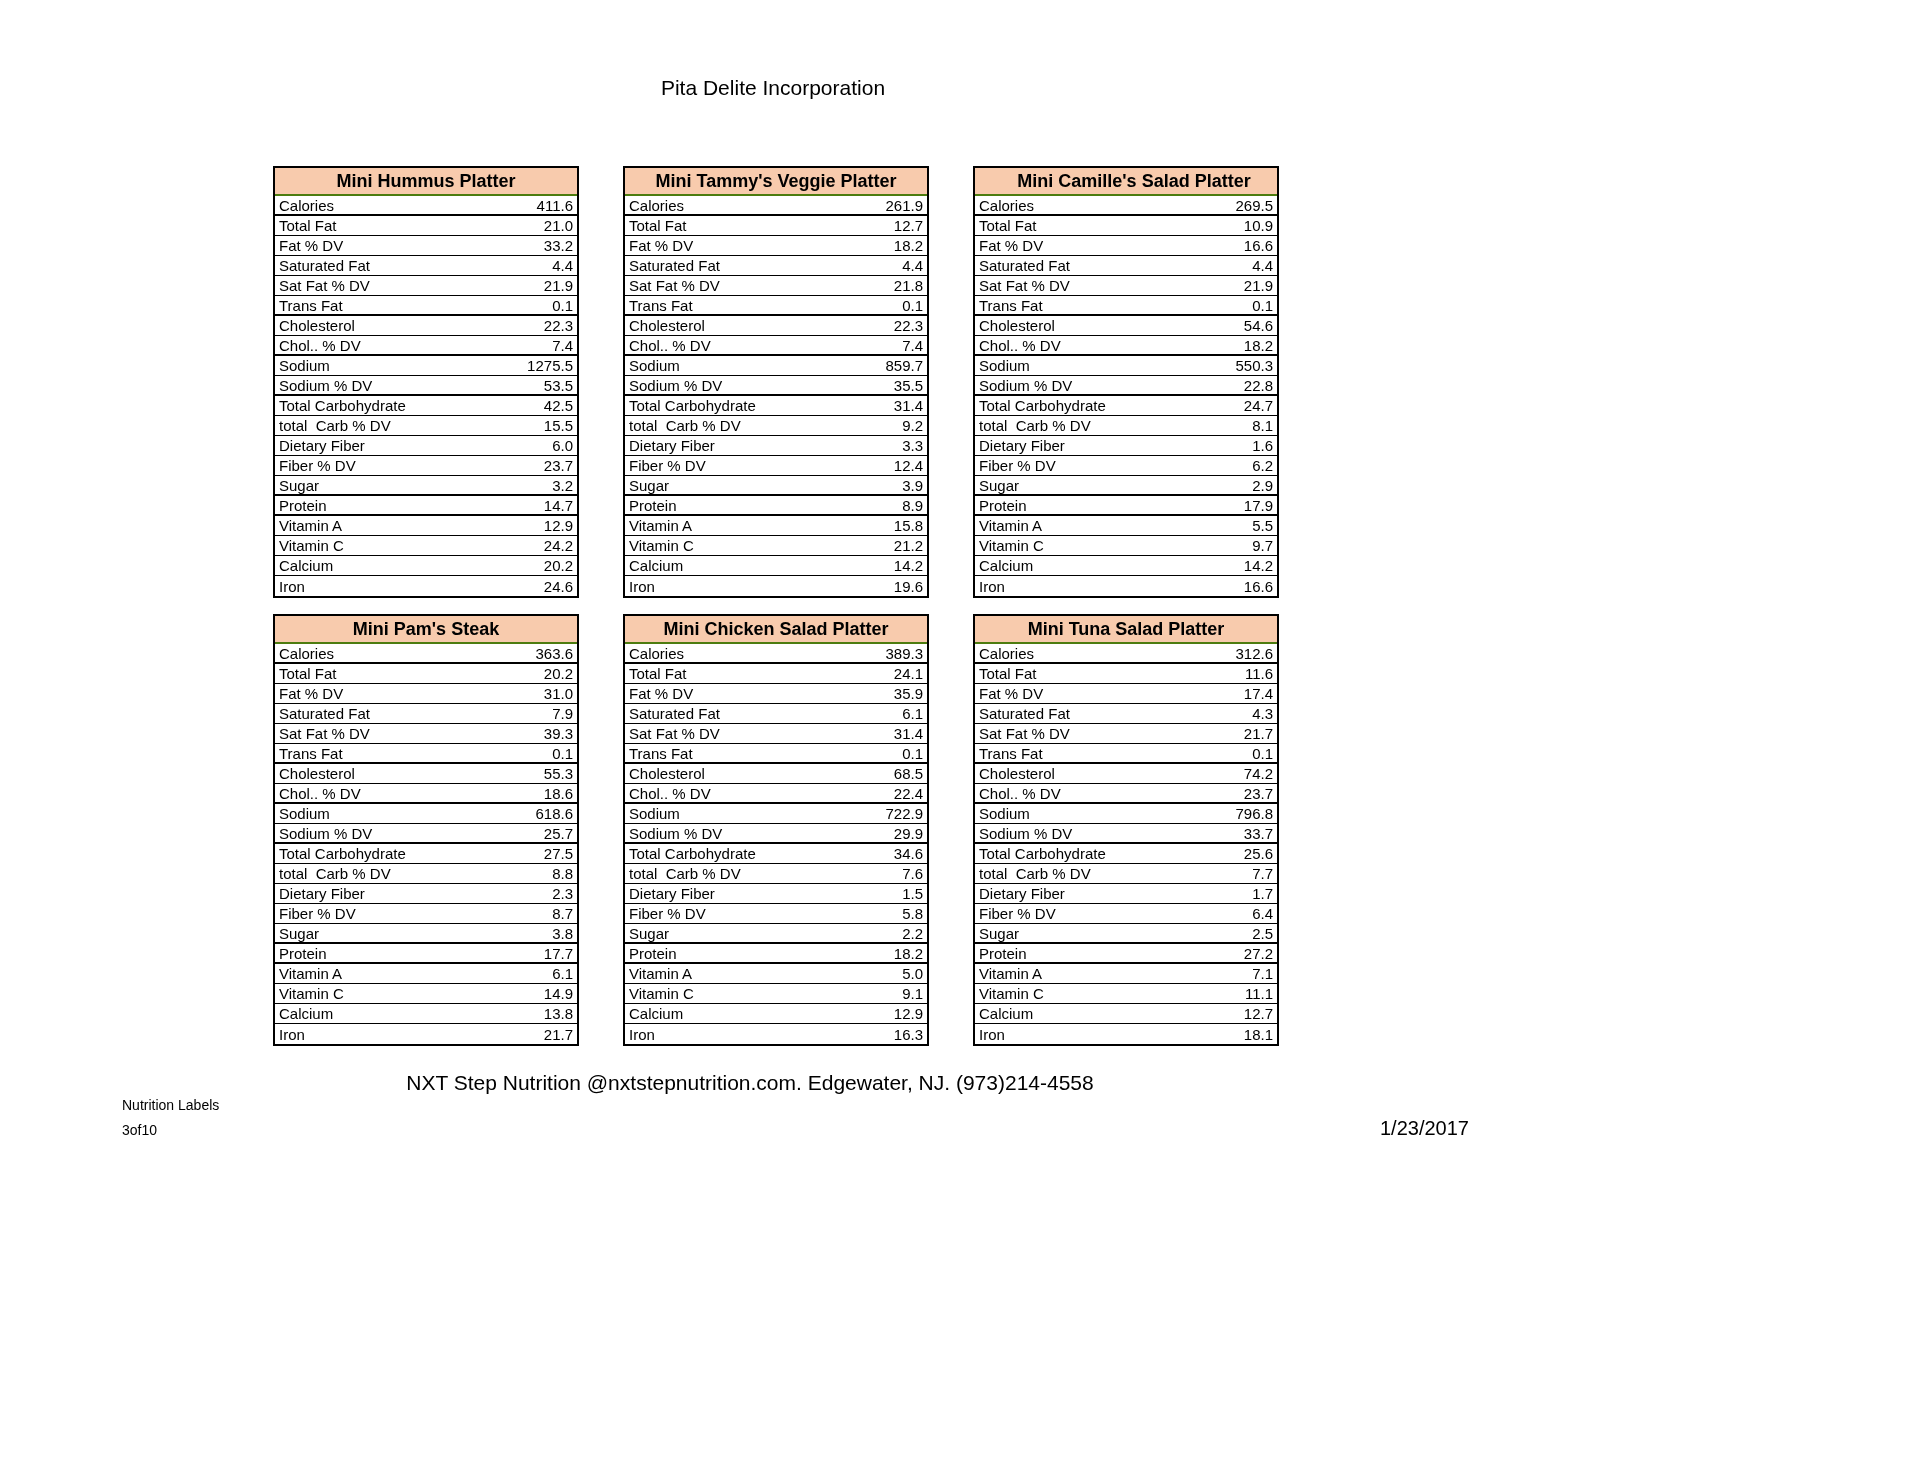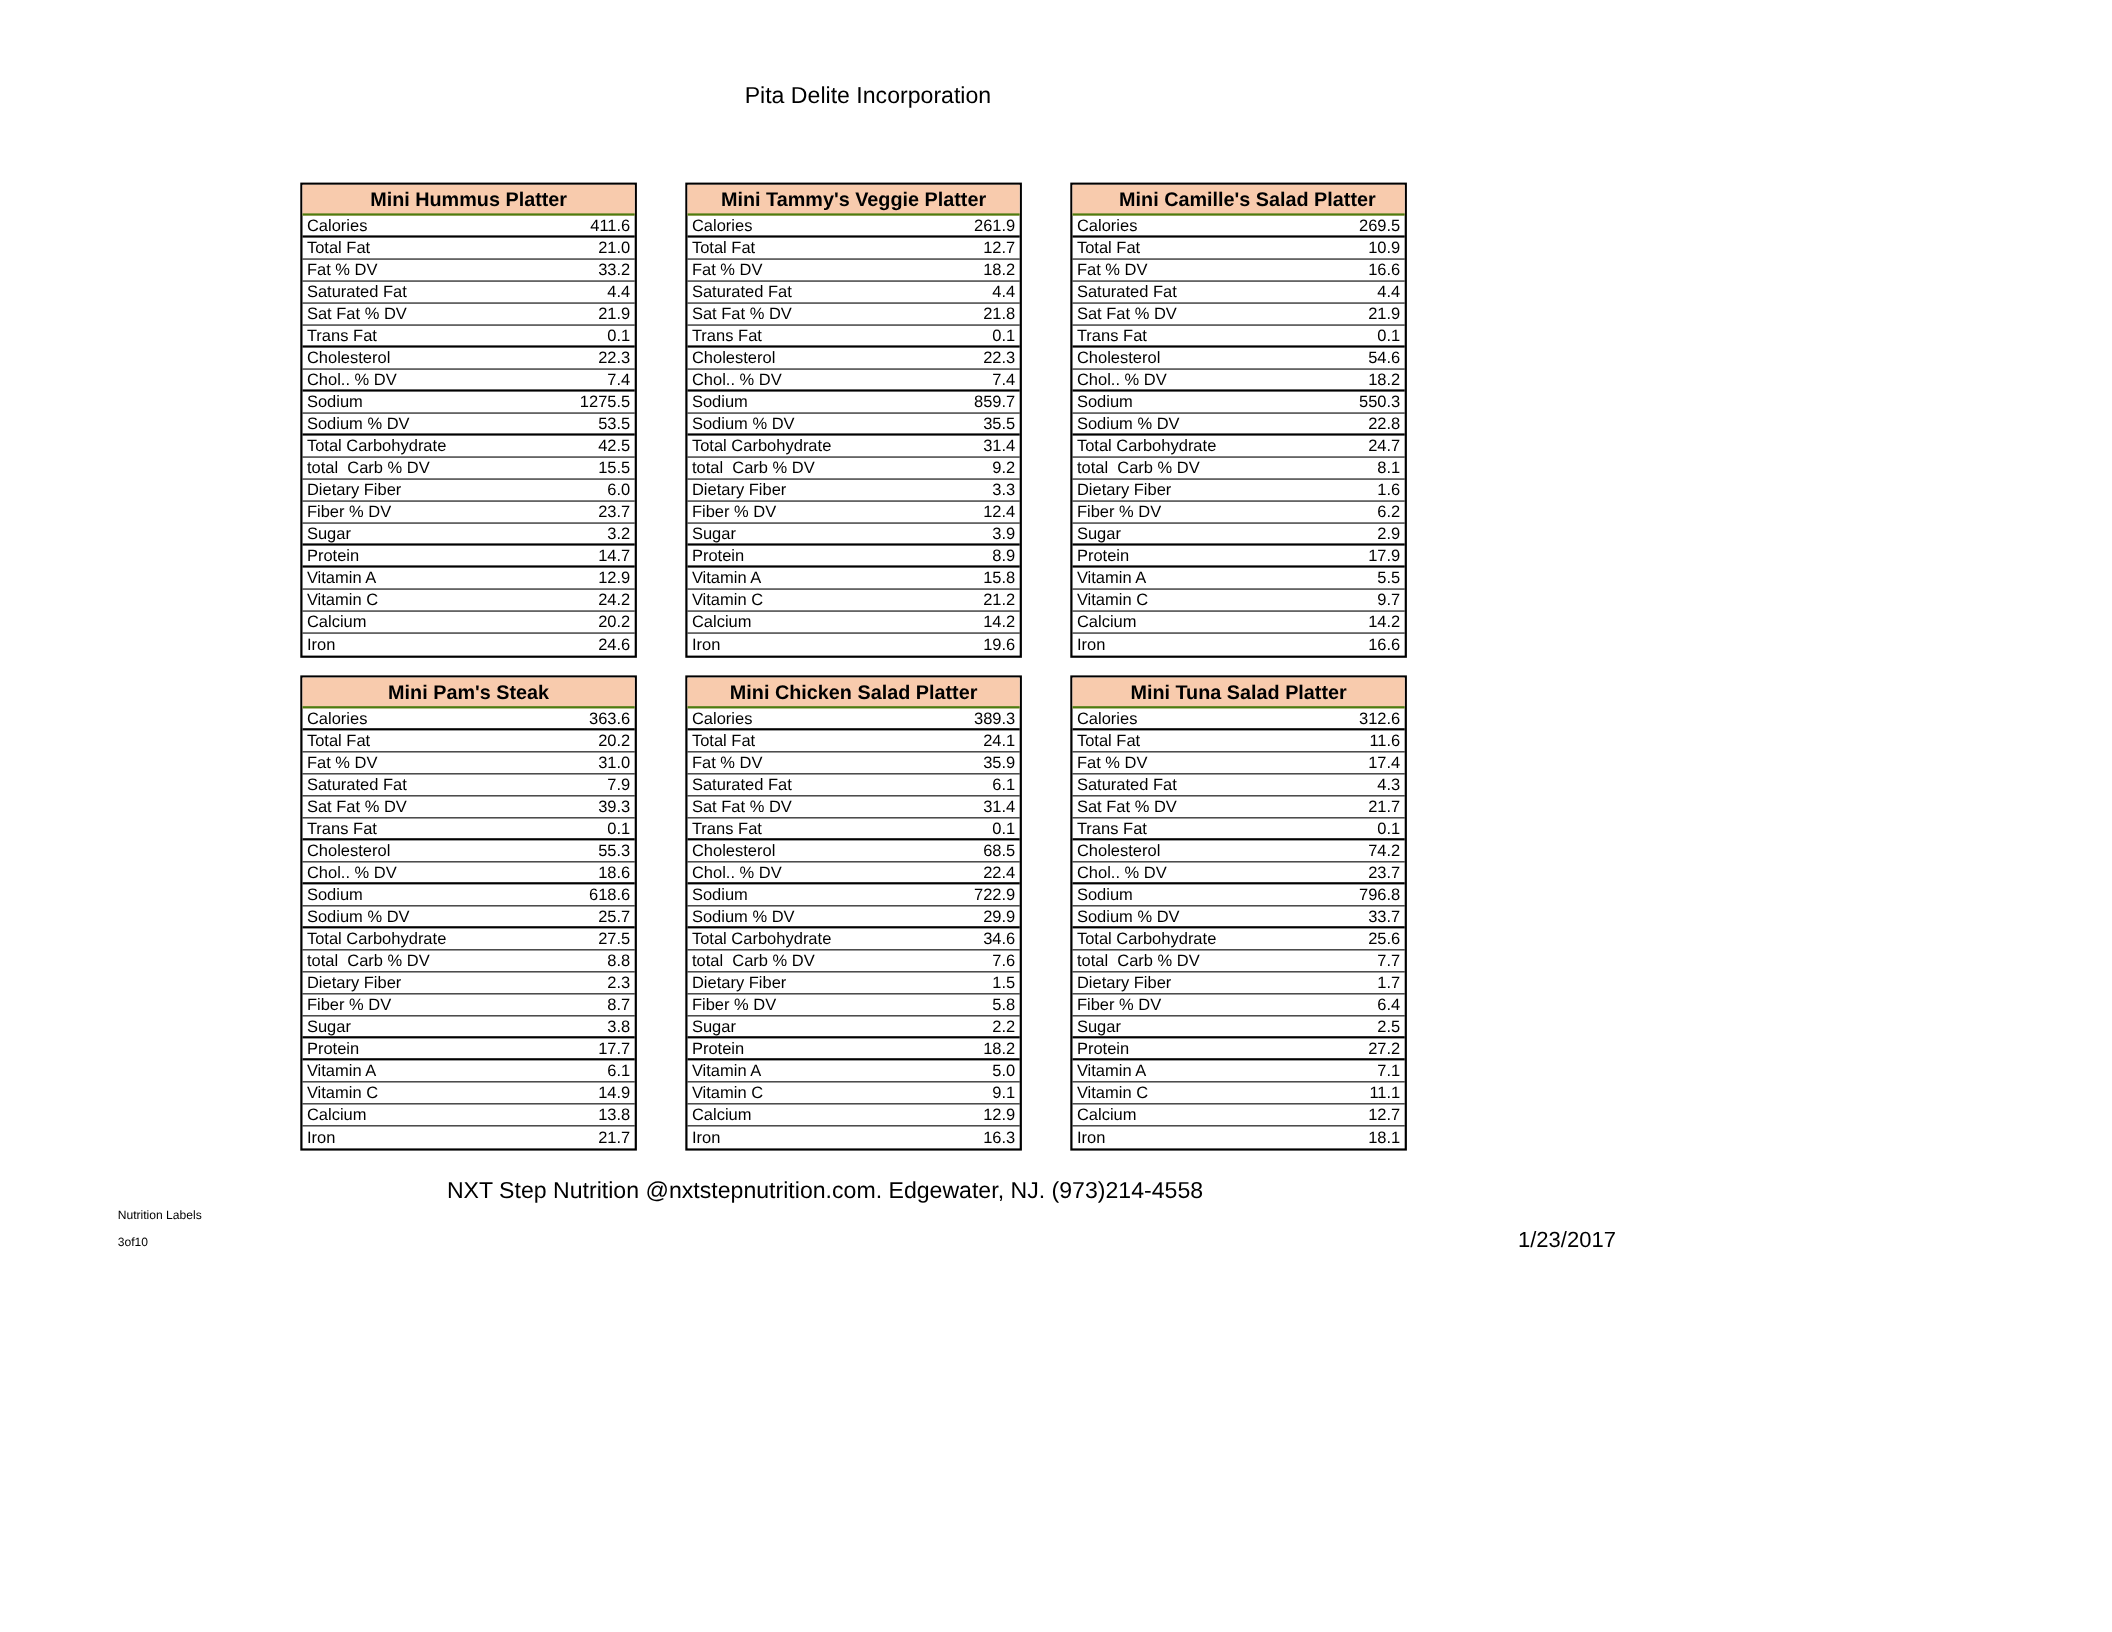--- a/index.html
+++ b/index.html
@@ -13,21 +13,20 @@
     position: relative;
     overflow: hidden;
   }
   .page-title {
     position: absolute;
     top: 76px;
     left: 773px;
     transform: translateX(-50%);
     font-size: 21px;
     white-space: nowrap;
-    margin-left: 16px;
   }
   .tables-grid {
     position: absolute;
     left: 273px;
     top: 166px;
     display: grid;
     grid-template-columns: repeat(3, 306px);
     column-gap: 44px;
     row-gap: 16px;
   }
@@ -64,23 +63,23 @@
   .footer-center {
     position: absolute;
     top: 1071px;
     left: 750px;
     transform: translateX(-50%);
     font-size: 21px;
     white-space: nowrap;
   }
   .footer-left {
     position: absolute;
-    left: 107px;
+    left: 122px;
     top: 1093px;
-    font-size: 11px;
+    font-size: 14px;
     line-height: 25px;
   }
   .footer-right {
     position: absolute;
     left: 1380px;
     top: 1117px;
     font-size: 20px;
   }
 </style>
 </head>

